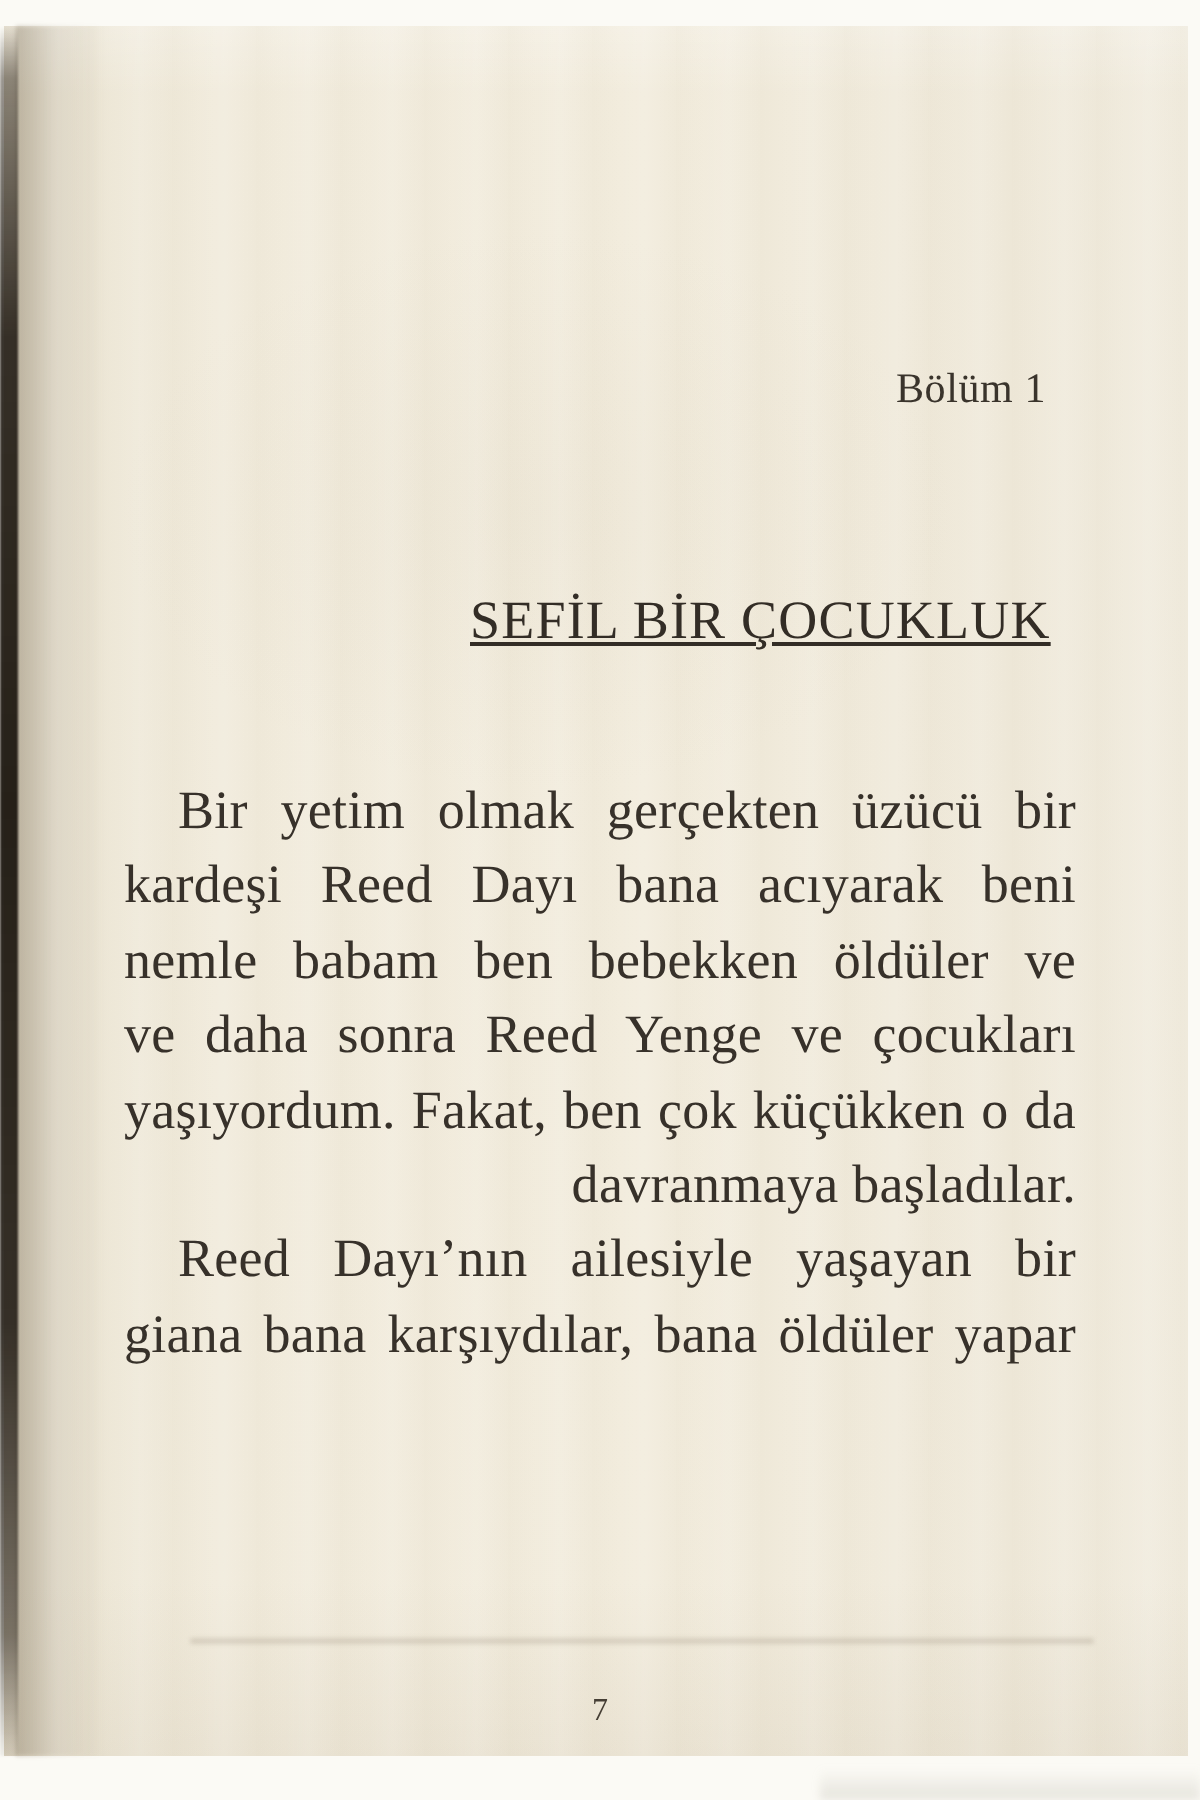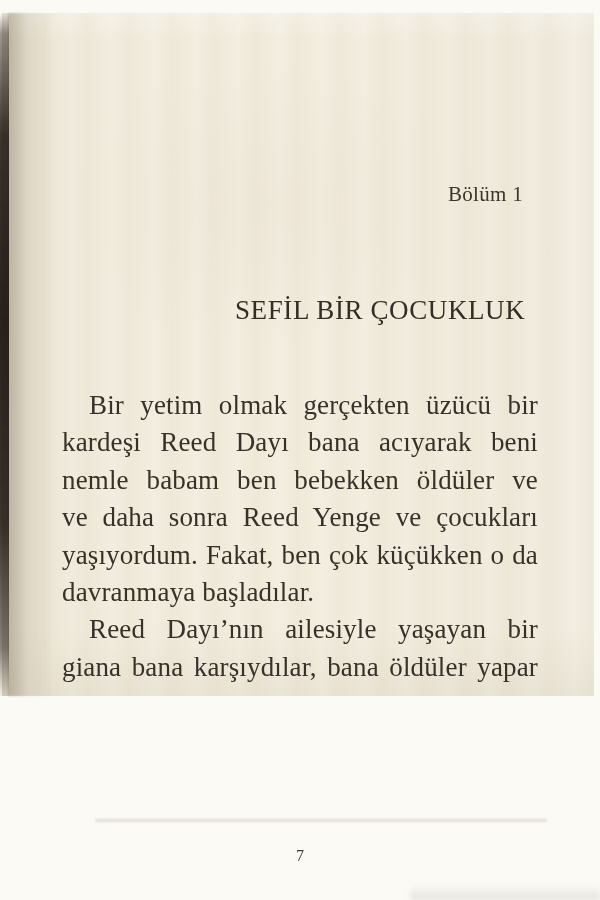--- a/index.html
+++ b/index.html
@@ -15,21 +15,21 @@
     background: #fbfaf5;
   }
   .bottom-scan-shadow {
     position: absolute;
     left: 410px; top: 884px; width: 190px; height: 16px;
     background: linear-gradient(180deg, rgba(170,165,150,0.0), rgba(170,165,150,0.25));
     filter: blur(2px);
   }
   .page-paper {
     position: absolute;
-    left: 2px; top: 13px; width: 592px; height: 683px;
+    left: 2px; top: 13px; width: 592px; height: 865px;
     background:
       linear-gradient(180deg, rgba(255,255,255,0.25) 0%, rgba(255,255,255,0) 4%, rgba(0,0,0,0) 90%, rgba(210,200,180,0.25) 100%),
       linear-gradient(90deg, #ded6c4 0%, #e9e2d1 4%, #eee8d8 9%, #f1ebdc 18%, #f2ecdd 55%, #efe9da 85%, #f1ecdf 100%);
   }
   .paper-texture {
     position: absolute; inset: 0;
     background:
       repeating-linear-gradient(90deg,
         rgba(215,205,180,0.10) 0px, rgba(215,205,180,0.0) 14px,
         rgba(255,255,255,0.10) 26px, rgba(215,205,180,0.08) 42px),
@@ -63,33 +63,35 @@
     letter-spacing: 0.3px;
   }
   .chapter-title {
     position: absolute;
     left: 233px; top: 280px;
     font-size: 27px;
     line-height: 34px;
     color: #332d26;
     letter-spacing: 0.6px;
     white-space: nowrap;
+    text-decoration: underline;
   }
   .body-text {
     position: absolute;
     left: 60px; top: 374px; width: 476px;
     font-size: 27px;
     line-height: 37.4px;
     color: #37312a;
     letter-spacing: 0.15px;
   }
   .line {
     height: 37.4px;
     overflow: hidden;
     white-space: nowrap;
+    text-align: right;
   }
   .line.justify {
     text-align: justify;
     text-align-last: justify;
     white-space: normal;
   }
   .line.indent { text-indent: 27px; }
   .scan-smudge {
     position: absolute;
     left: 93px; top: 806px; width: 452px; height: 3px;

